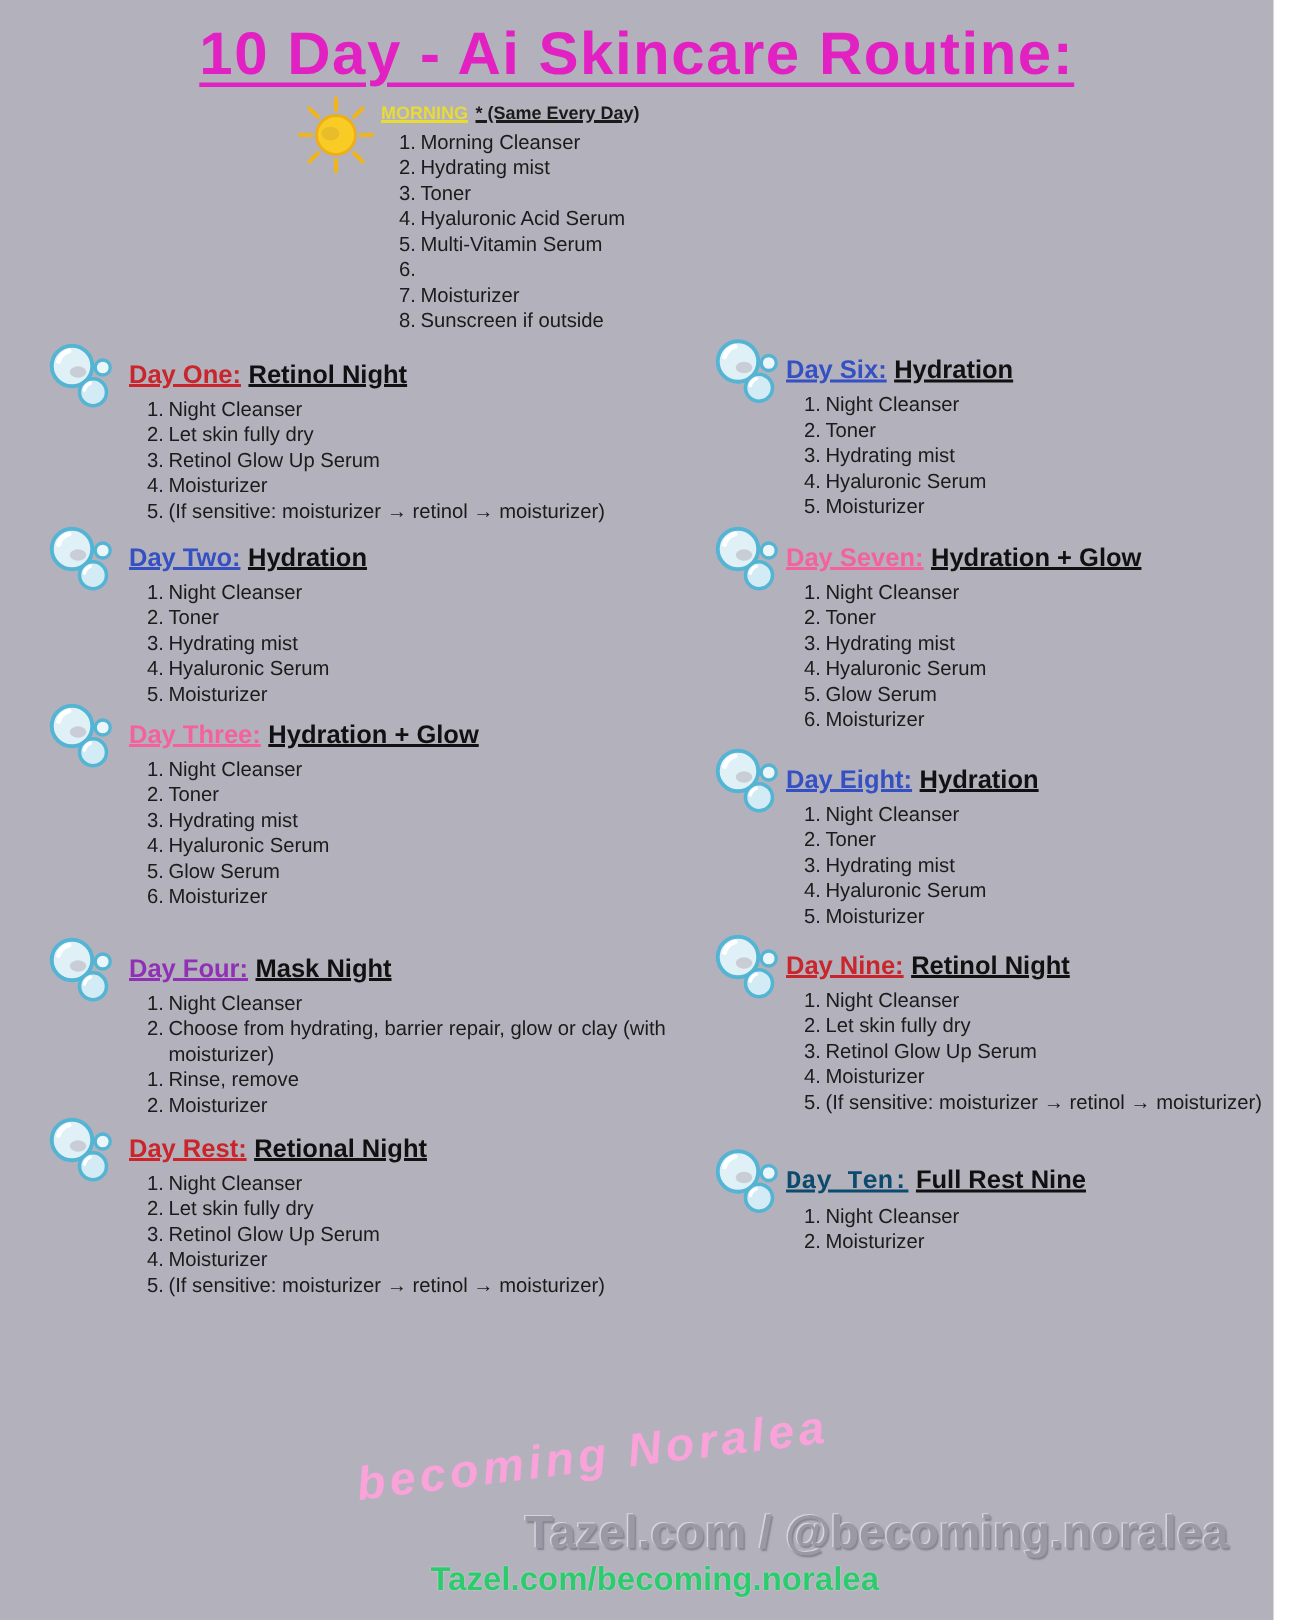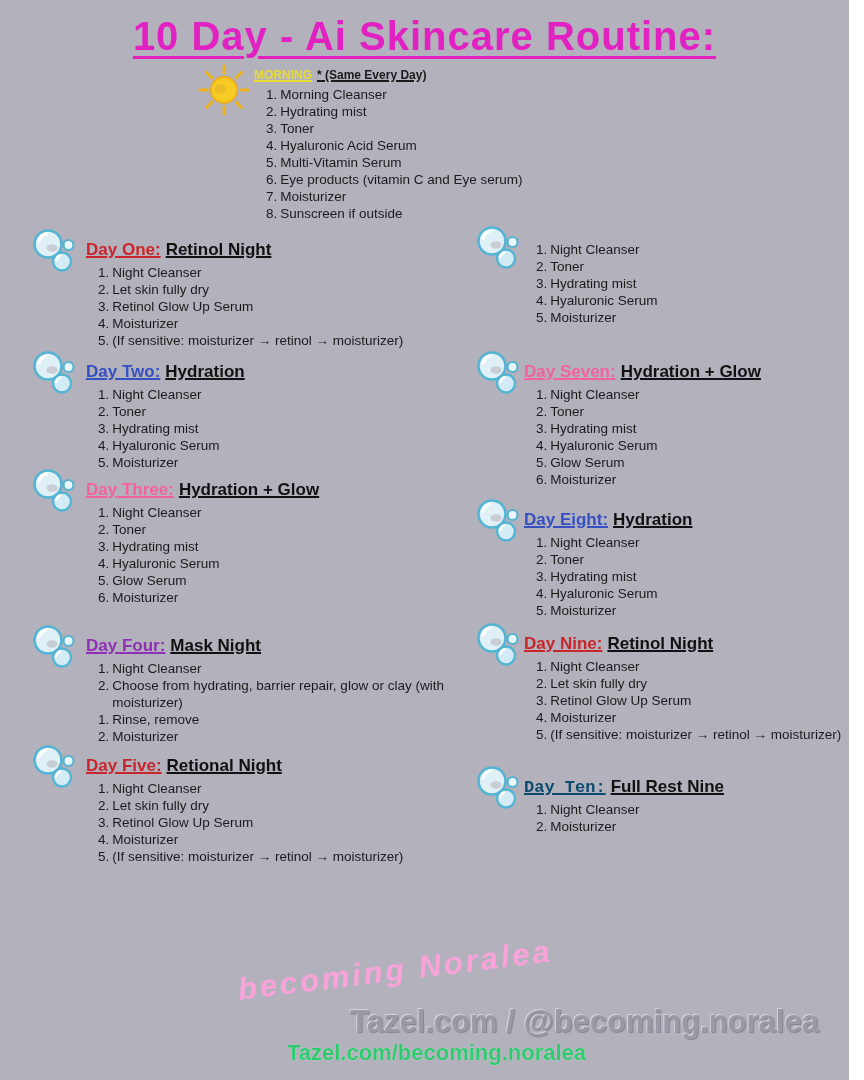--- a/index.html
+++ b/index.html
@@ -117,21 +117,20 @@
         <div class="item">
             <span class="num">4.</span>
             <span class="txt">Hyaluronic Acid Serum</span>
           </div>
         <div class="item">
             <span class="num">5.</span>
             <span class="txt">Multi-Vitamin Serum</span>
           </div>
         <div class="item">
             <span class="num">6.</span>
-            <span class="txt">Eye products (vitamin C and Eye serum)</span>
           </div>
         <div class="item">
             <span class="num">7.</span>
             <span class="txt">Moisturizer</span>
           </div>
         <div class="item">
             <span class="num">8.</span>
             <span class="txt">Sunscreen if outside</span>
           </div>
       </div>
@@ -269,21 +268,21 @@
       </div>
     </div>
   </section>
 
   <section class="day pos-d5">
     <svg class="bubbles">
         <use href="#sym-bubbles"></use>
       </svg>
     <div class="content">
       <div class="day-header">
-        <span class="day-label" style="color: rgb(201, 37, 43);">Day Five:</span><span class="day-title">Retional Night</span>
+        <span class="day-label" style="color: rgb(201, 37, 43);">Day Rest:</span><span class="day-title">Retional Night</span>
       </div>
       <div class="list">
         <div class="item">
             <span class="num">1.</span>
             <span class="txt">Night Cleanser</span>
           </div>
         <div class="item">
             <span class="num">2.</span>
             <span class="txt">Let skin fully dry</span>
           </div>
@@ -301,20 +300,23 @@
           </div>
       </div>
     </div>
   </section>
 
   <section class="day rightcol pos-d6">
     <svg class="bubbles">
         <use href="#sym-bubbles"></use>
       </svg>
     <div class="content">
+      <div class="day-header">
+        <span class="day-label" style="color: rgb(52, 80, 195);">Day Six:</span><span class="day-title">Hydration</span>
+      </div>
       <div class="list">
         <div class="item">
             <span class="num">1.</span>
             <span class="txt">Night Cleanser</span>
           </div>
         <div class="item">
             <span class="num">2.</span>
             <span class="txt">Toner</span>
           </div>
         <div class="item">

